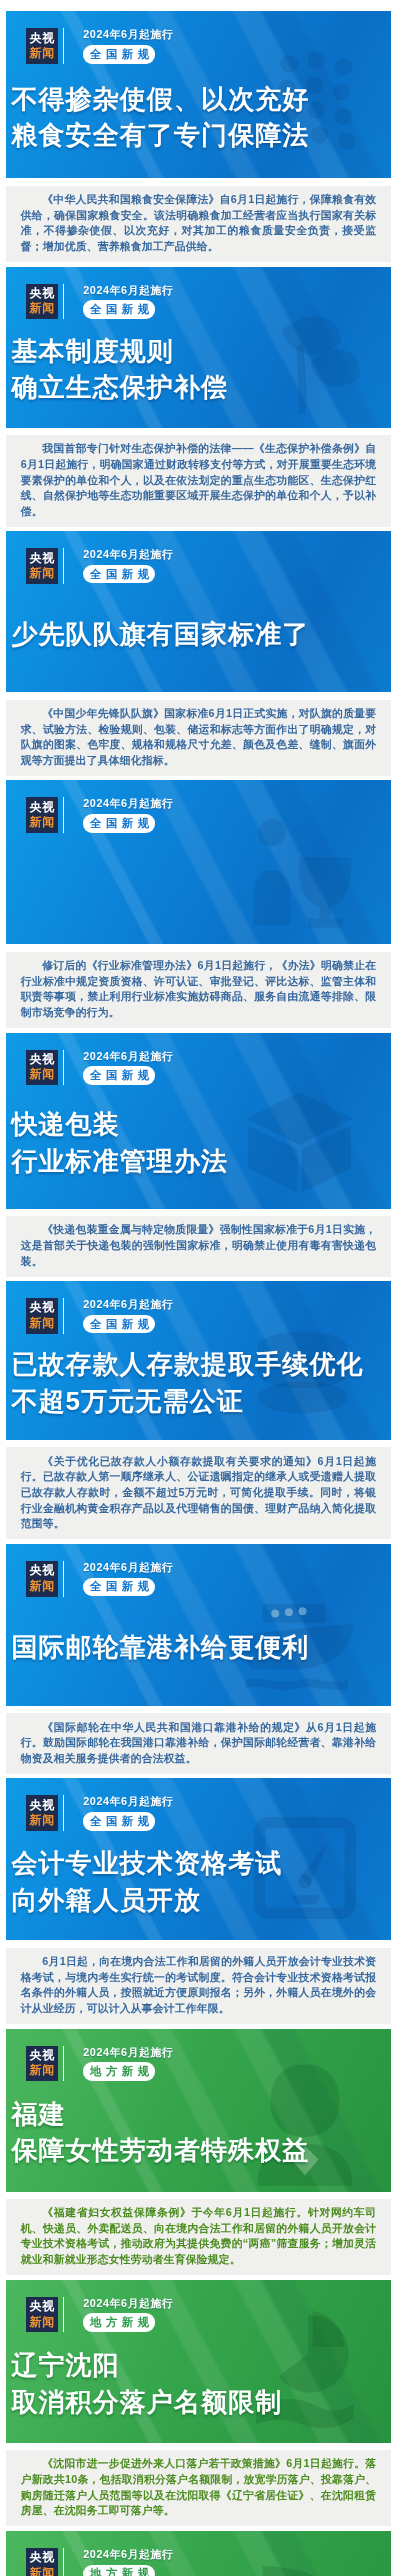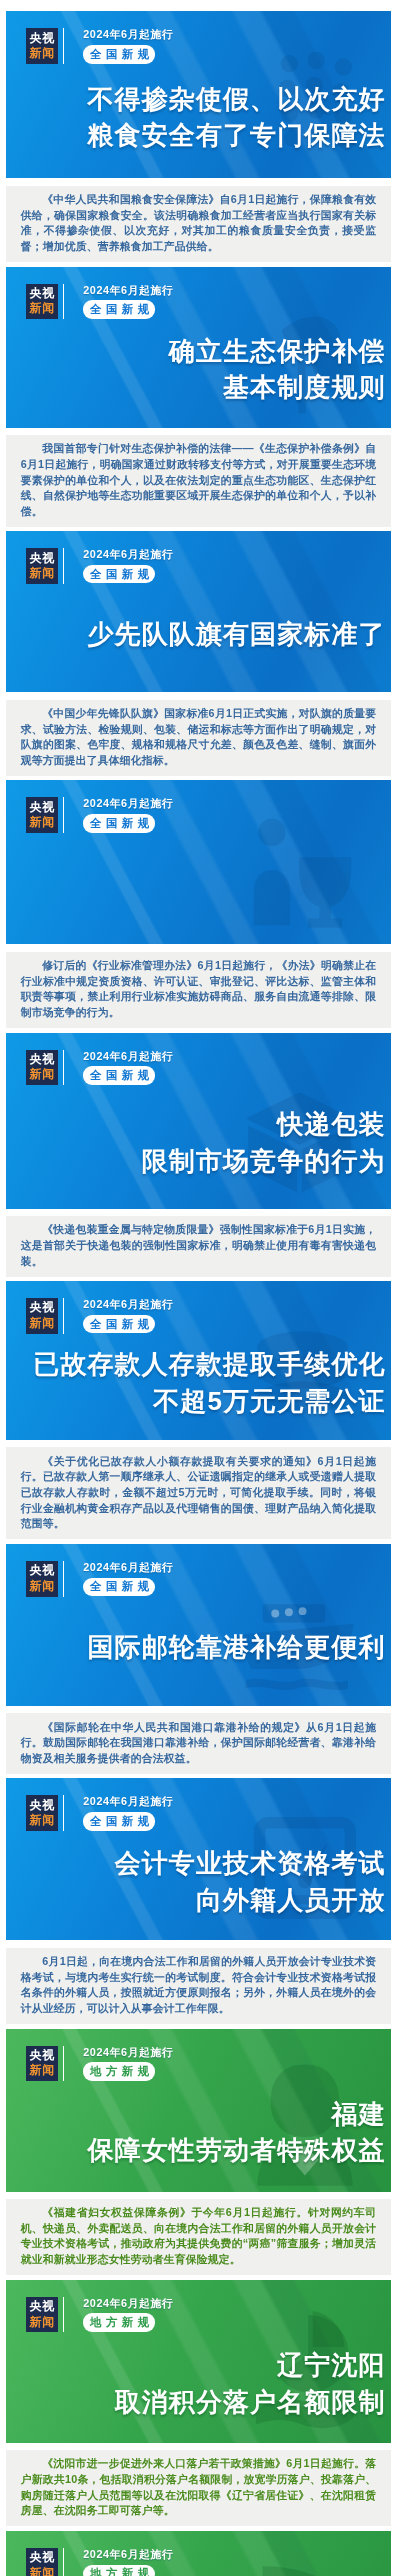--- a/index.html
+++ b/index.html
@@ -16,21 +16,21 @@
     linear-gradient(242deg,transparent 20%,rgba(0,30,80,.06) 21%,rgba(0,30,80,.06) 27%,transparent 28%);}
   .badge{display:flex;align-items:stretch;margin:17px 0 0 20.5px;position:relative;z-index:2;}
   .logo{background:#1d2c4e;font-weight:bold;font-size:12px;line-height:1.3;padding:2.3px 3.4px;text-align:center;}
   .logo span{display:block;letter-spacing:0.6px;}
   .logo .orange{color:#f0922f;}
   .badge-right{border-left:1.7px solid #ffffff;margin-left:5.1px;padding-left:19px;display:flex;flex-direction:column;}
   .effective{font-size:10.8px;font-weight:bold;letter-spacing:0.6px;text-shadow:0 0.6px 1.1px rgba(0,50,100,.35);}
   .scope{background:#ffffff;font-weight:bold;font-size:11.4px;letter-spacing:4.5px;padding:1.7px 1.1px 1.7px 6.8px;margin-top:2.8px;align-self:flex-start;border-radius:9px;}
   .blue .scope{color:#1478d2;}
   .green .scope{color:#2e9c4b;}
-  .headline{position:relative;z-index:2;flex:1;display:flex;flex-direction:column;justify-content:center;align-items:flex-end;gap:6.8px;margin:0;padding:3.4px 5.7px 10.2px;font-size:26px;line-height:1.15;font-weight:bold;letter-spacing:1.1px;text-align:center;}
+  .headline{position:relative;z-index:2;flex:1;display:flex;flex-direction:column;justify-content:center;align-items:flex-start;gap:6.8px;margin:0;padding:3.4px 5.7px 10.2px;font-size:26px;line-height:1.15;font-weight:bold;letter-spacing:1.1px;text-align:center;}
   .blue .headline{text-shadow:0 1.7px 2.3px rgba(0,45,95,.38);}
   .green .headline{text-shadow:0 1.7px 2.3px rgba(0,70,25,.38);}
   .wm{position:absolute;right:26px;top:50%;transform:translateY(-42%);z-index:1;}
   .para{background:#f0f0ef;margin:7.4px 0 4.5px;padding:6.3px 15px 7.4px;font-size:10.8px;line-height:1.45;font-weight:bold;text-indent:2em;letter-spacing:0.2px;text-align:justify;}
   .card.blue-card .para{color:#38699e;}
   .card.green-card .para{color:#4b8c1e;}
 </style>
 </head>
 <body>
 
@@ -85,22 +85,22 @@
         </div>
       </div>
       <svg class="wm" width="119" height="125" viewBox="0 0 100 105">
         <g fill="rgba(6,60,120,0.16)">
           <path d="M30 30 C55 10 78 18 80 40 C60 58 38 52 30 30 Z"></path>
           <path d="M55 55 C80 38 98 48 95 70 C75 85 55 75 55 55 Z"></path>
           <path d="M48 40 C50 65 52 85 50 100 L44 100 C44 80 44 60 42 44 Z"></path>
         </g>
       </svg>
       <h2 class="headline">
+        <span>基本制度规则</span>
         <span>确立生态保护补偿</span>
-        <span>基本制度规则</span>
       </h2>
     </div>
     <div class="para">我国首部专门针对生态保护补偿的法律——《生态保护补偿条例》自6月1日起施行，明确国家通过财政转移支付等方式，对开展重要生态环境要素保护的单位和个人，以及在依法划定的重点生态功能区、生态保护红线、自然保护地等生态功能重要区域开展生态保护的单位和个人，予以补偿。</div>
   </section>
 
   <section class="card blue-card">
     <div class="banner blue" style="height:161px">
       <div class="badge">
         <div class="logo">
             <span>央视</span>
@@ -157,21 +157,21 @@
       </div>
       <svg class="wm" width="131" height="125" viewBox="0 0 110 105">
         <g fill="rgba(6,60,120,0.16)">
           <path d="M55 20 L100 42 L55 64 L10 42 Z"></path>
           <path d="M12 48 L53 68 L53 104 L12 84 Z"></path>
           <path d="M98 48 L57 68 L57 104 L98 84 Z"></path>
         </g>
       </svg>
       <h2 class="headline">
         <span>快递包装</span>
-        <span>限制市场竞争的行为</span>
+        <span>行业标准管理办法</span>
       </h2>
     </div>
     <div class="para">《快递包装重金属与特定物质限量》强制性国家标准于6月1日实施，这是首部关于快递包装的强制性国家标准，明确禁止使用有毒有害快递包装。</div>
   </section>
 
   <section class="card blue-card">
     <div class="banner blue" style="height:159px">
       <div class="badge">
         <div class="logo">
             <span>央视</span>

